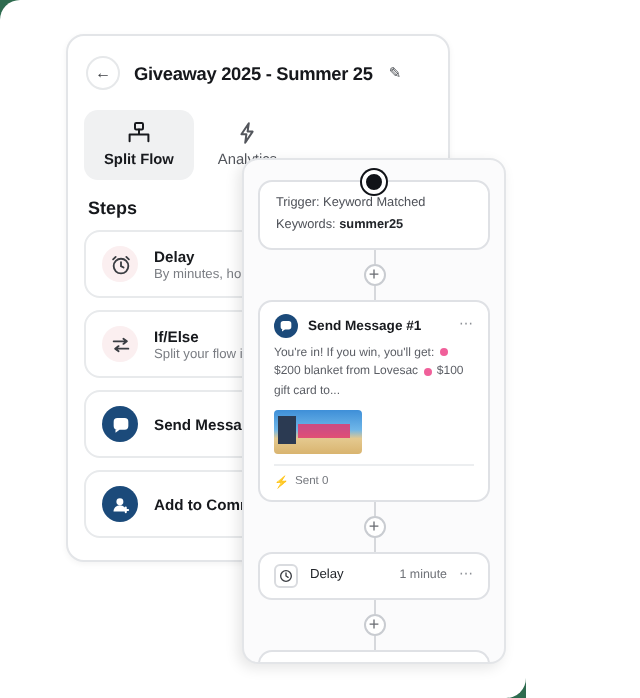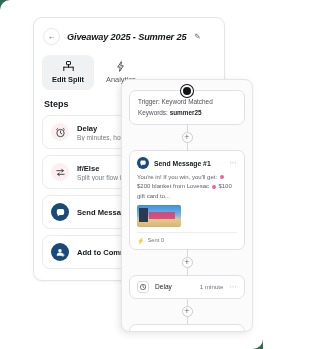--- a/index.html
+++ b/index.html
@@ -60,21 +60,20 @@
     font-size: 8px; color: #3d4045;
     flex: none;
     cursor: pointer;
   }
   .panel-title {
     font-size: 9.2px;
     font-weight: bold;
     color: #16181c;
     letter-spacing: -0.15px;
     white-space: nowrap;
-    font-style: italic;
   }
   .edit-pencil {
     font-size: 7.5px;
     color: #4a4d52;
     margin-left: 1px;
     cursor: pointer;
   }
 
   .tabs {
     display: flex;
@@ -274,21 +273,21 @@
     </div>
 
     <div class="tabs">
       <div class="tab active">
         <span class="tab-icon">
           <svg width="13" height="11" viewBox="0 0 13 11">
             <rect x="4.5" y="0.5" width="4" height="3.2" rx="0.6" fill="none" stroke="#17191d" stroke-width="1"></rect>
             <path d="M6.5 3.7 V6.2 M1.8 6.2 H11.2 M1.8 6.2 V9.6 M11.2 6.2 V9.6" fill="none" stroke="#17191d" stroke-width="1" stroke-linecap="round"></path>
           </svg>
         </span>
-        <span class="tab-label">Edit Split</span>
+        <span class="tab-label">Split Flow</span>
       </div>
       <div class="tab">
         <span class="tab-icon">
           <svg width="9" height="11" viewBox="0 0 9 11">
             <path d="M5.4 0.6 L1.7 6.1 H4.2 L3.6 10.4 L7.3 4.8 H4.8 Z" fill="none" stroke="#53565c" stroke-width="1" stroke-linejoin="round"></path>
           </svg>
         </span>
         <span class="tab-label">Analytics</span>
       </div>
     </div>

